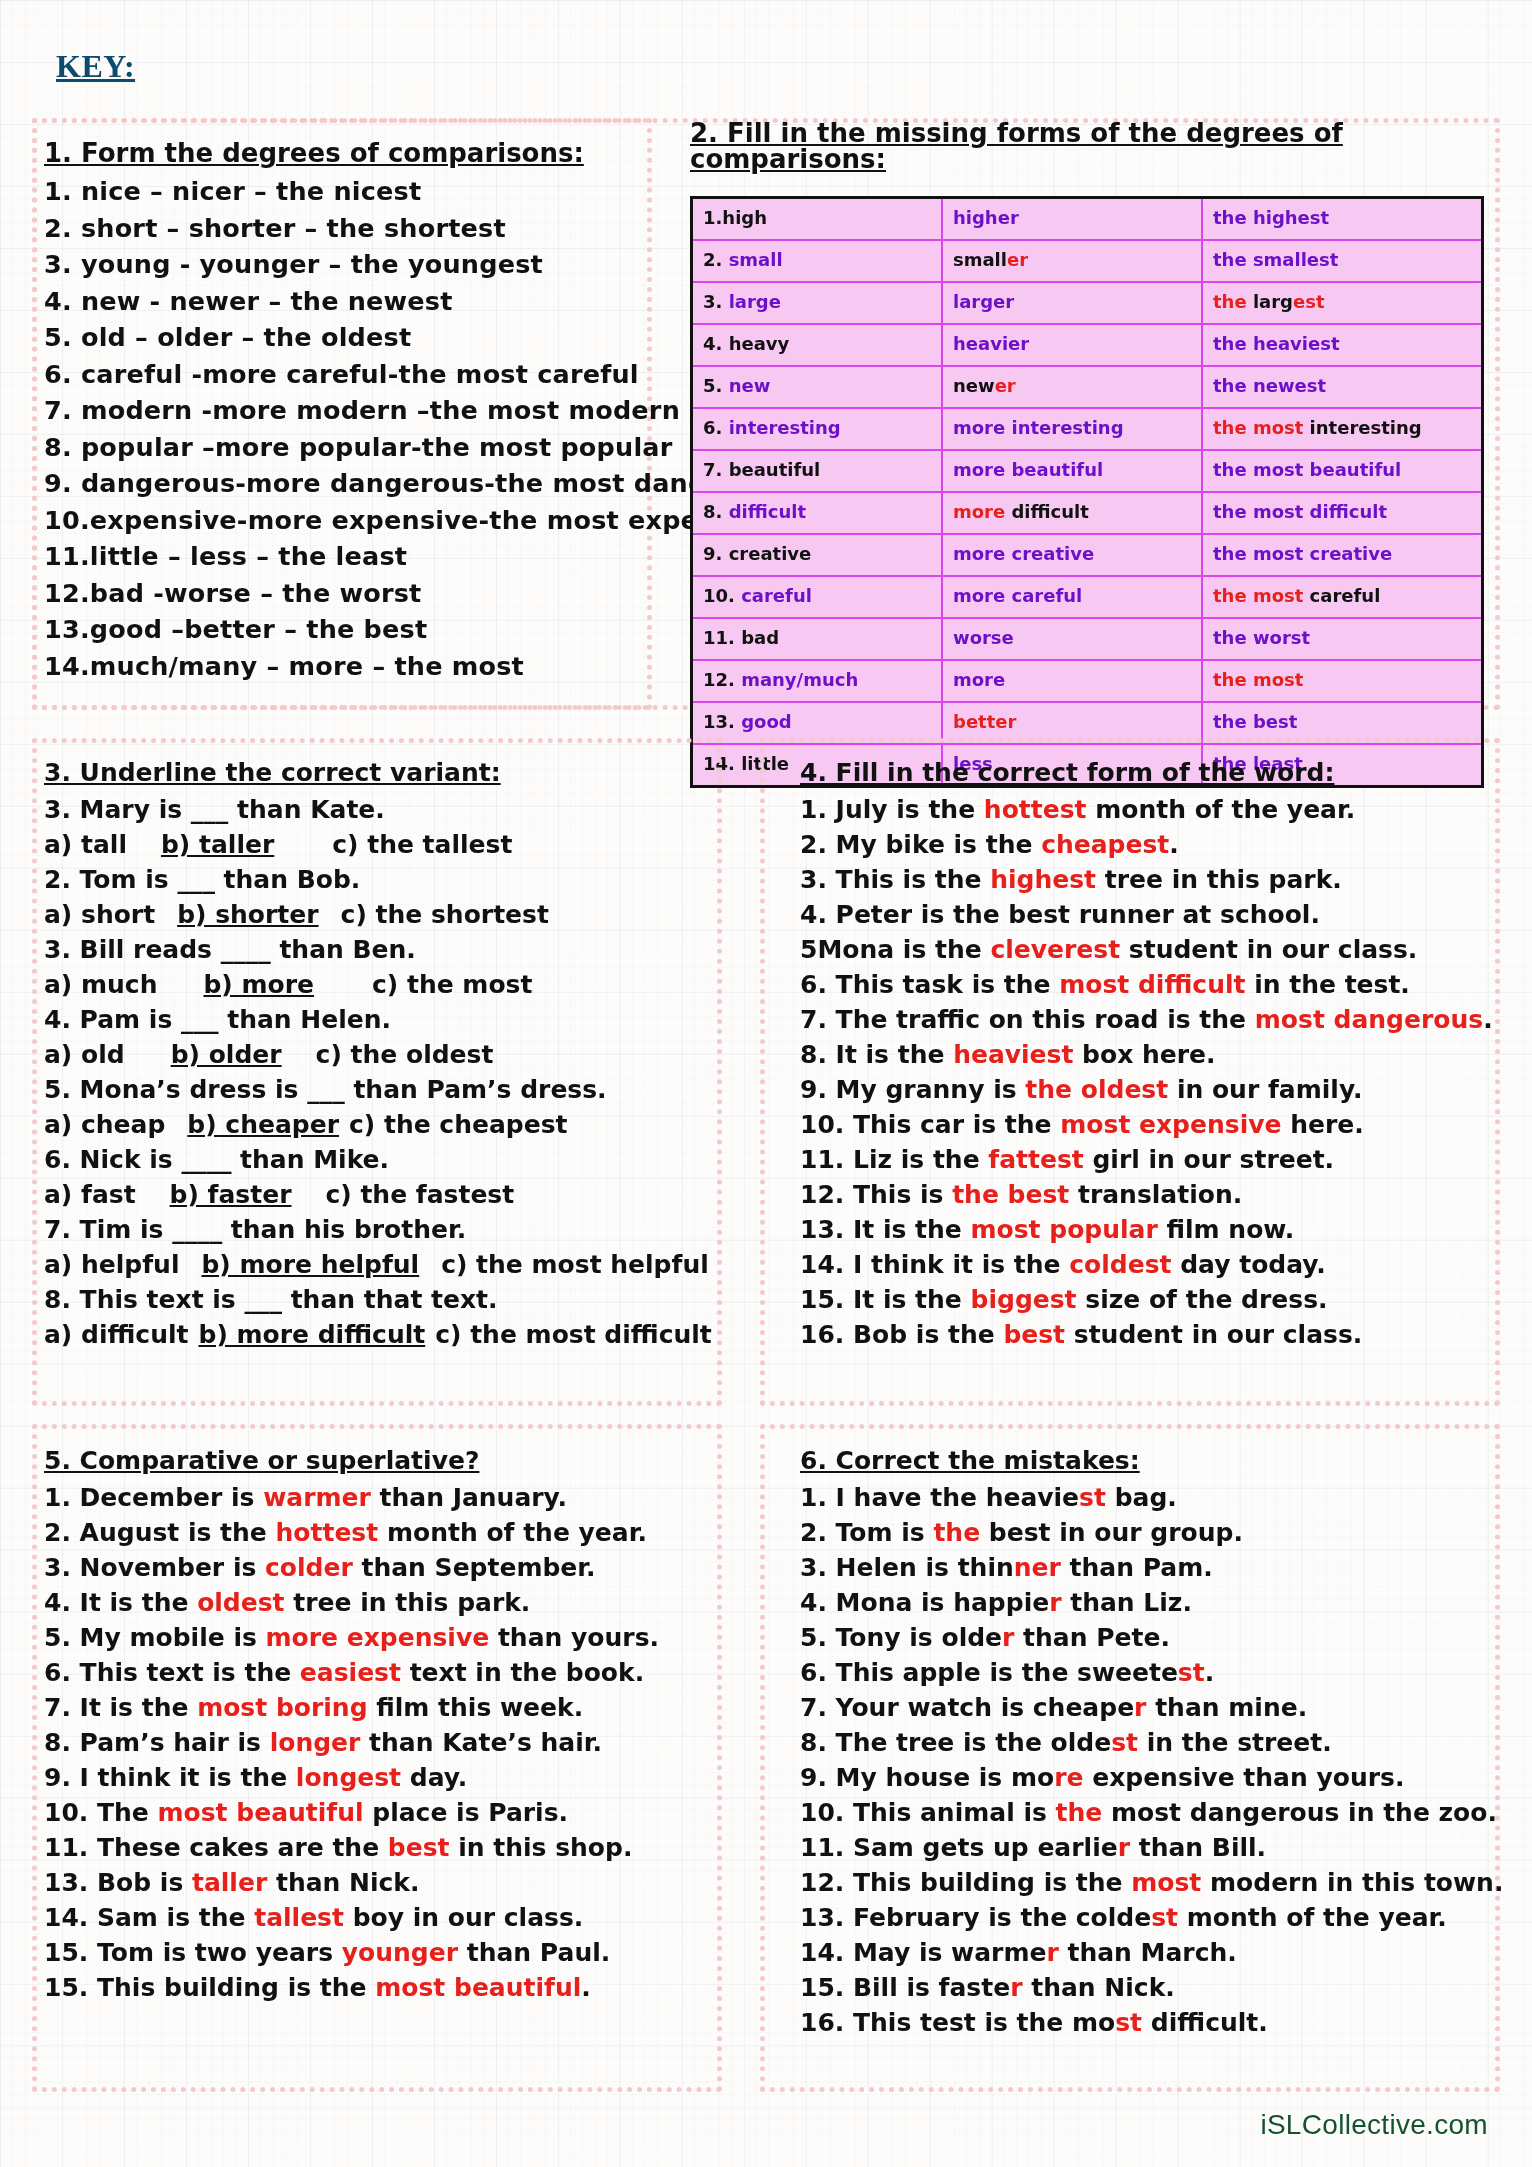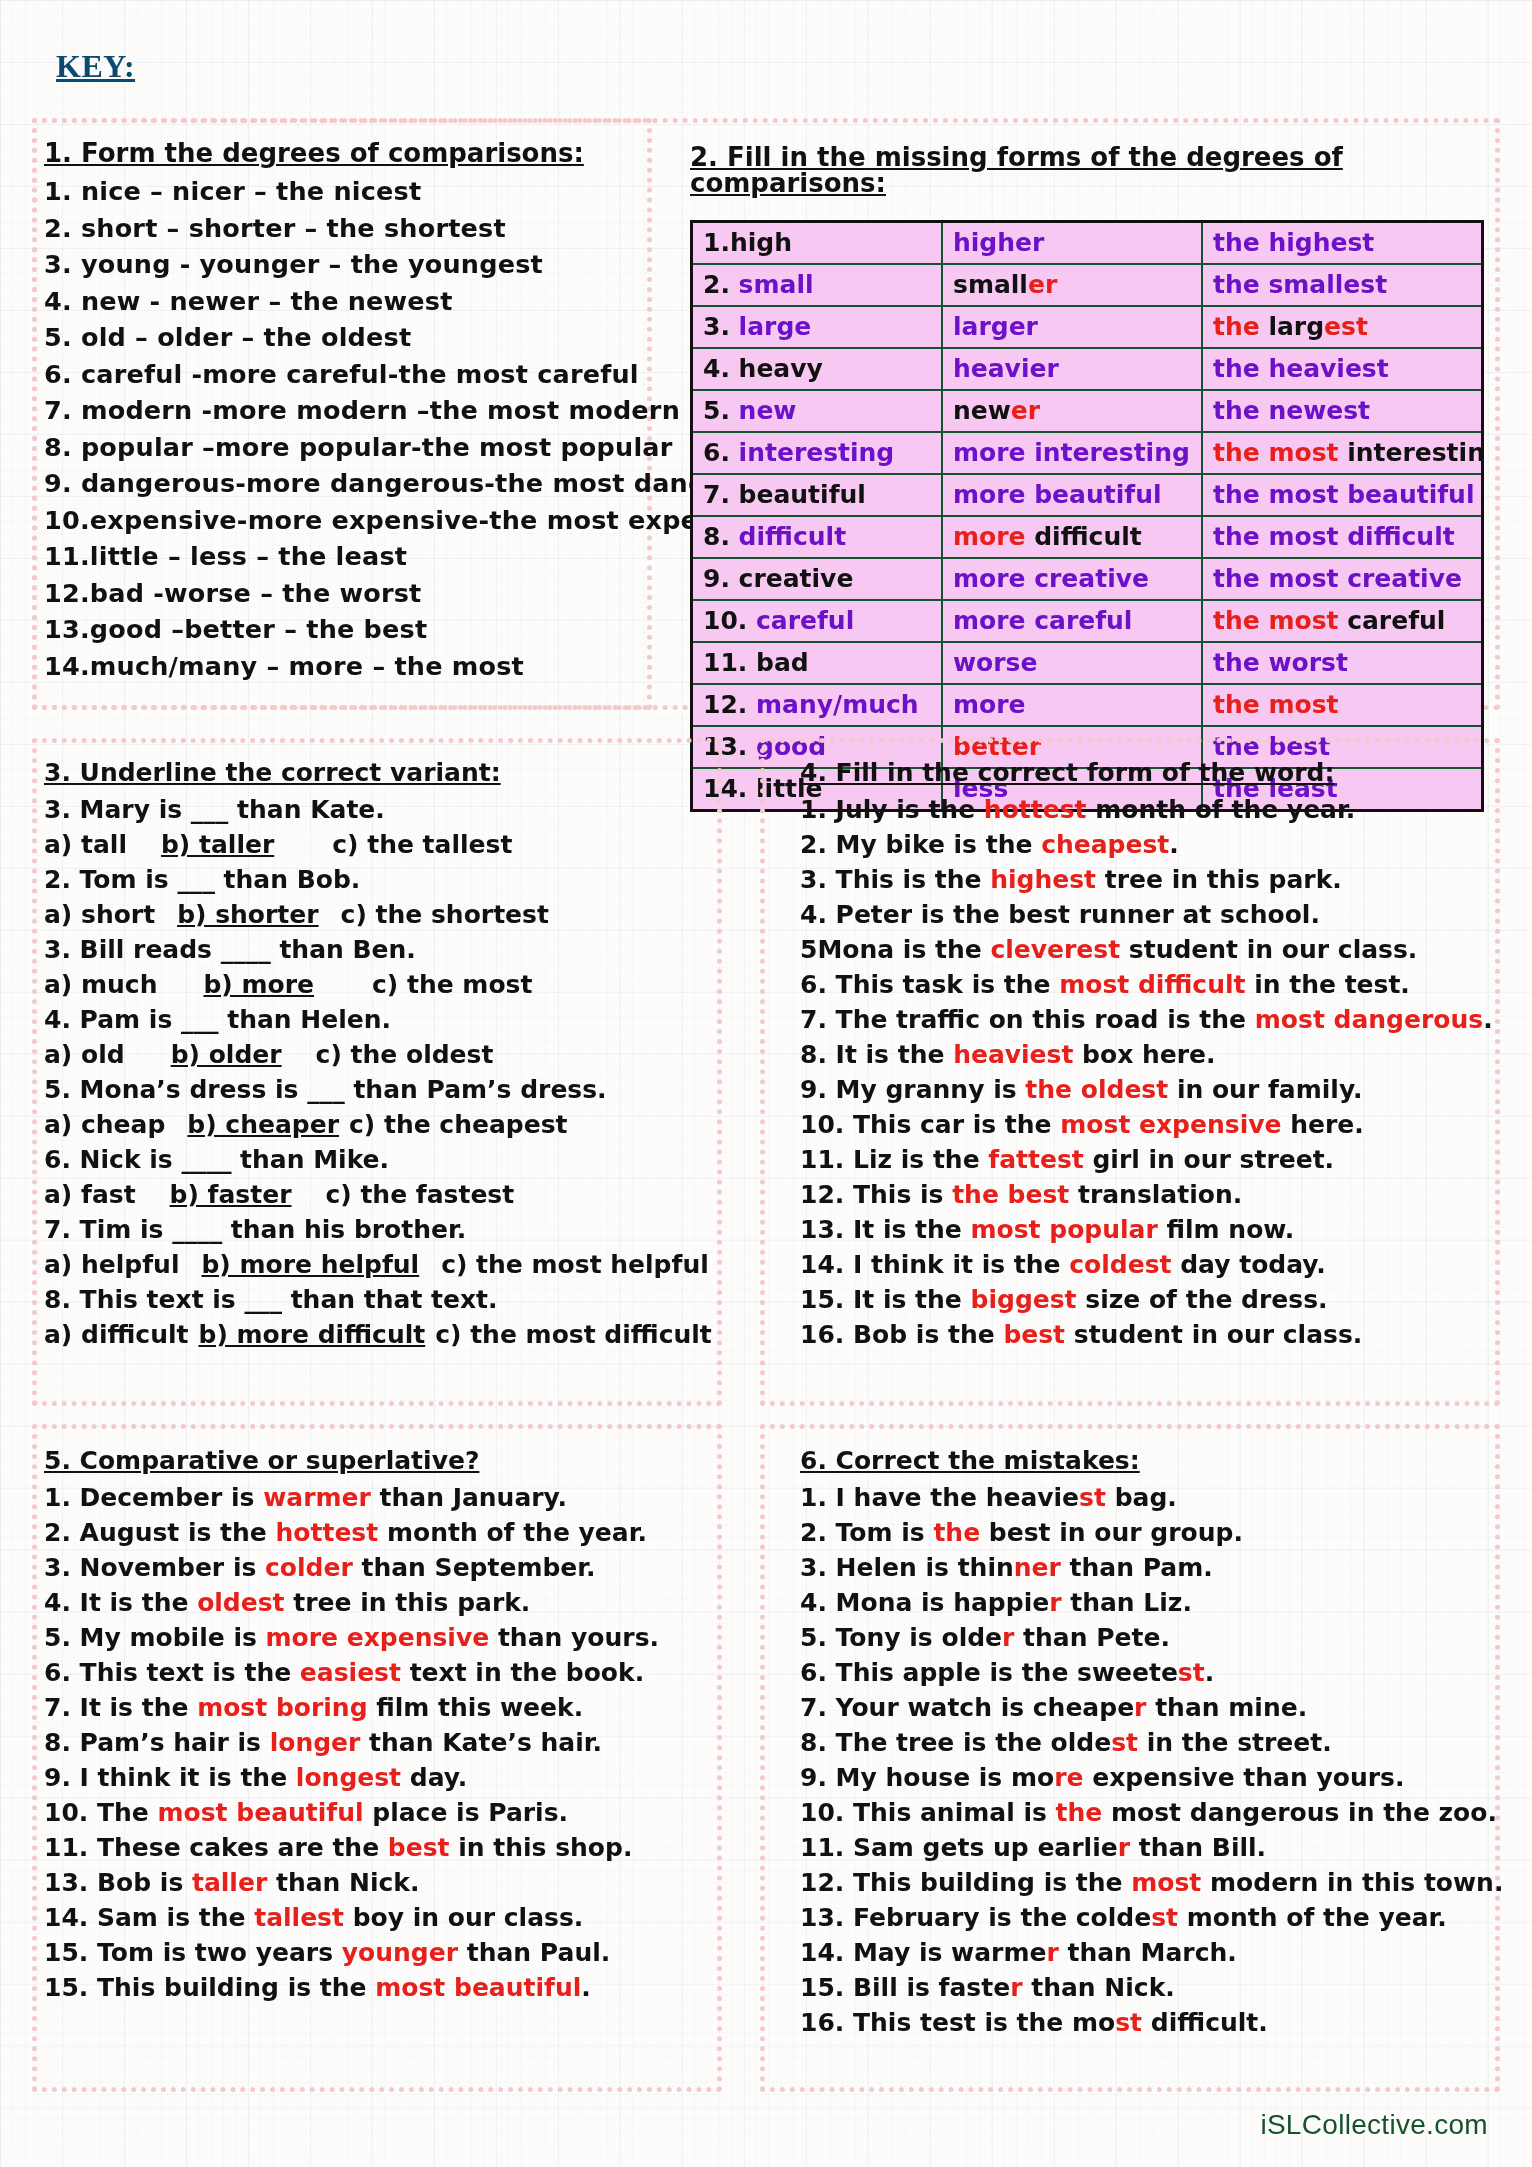--- a/index.html
+++ b/index.html
@@ -54,38 +54,38 @@
   .purple{color:#6d11c9;}
   .black{color:#111;}
   .u{text-decoration:underline;}
 
   
   #ex1{position:absolute;left:44px;top:140px;width:600px;font-size:25.5px;}
   #ex1 .ex-title{font-size:26px;}
   #ex1 .line{margin-top:11px;letter-spacing:.2px;}
 
   
-  #ex2{position:absolute;left:690px;top:144px;width:770px;}
+  #ex2{position:absolute;left:690px;top:120px;width:770px;}
   #ex2 .ex-title{font-size:26px;}
   table.forms{
     border-collapse:collapse;
     margin-top:22px;
     width:730px;
     table-layout:fixed;
     background:#f7c9f2;
     border:3px solid #111;
   }
   table.forms td{
-    border:2px solid #14532d;
+    border:2px solid #d946ef;
     background:#f7c9f2;
     height:34px;
     padding:2px 8px 4px 10px;
     font-family:"DejaVu Sans", sans-serif;
     font-weight:bold;
-    font-size:25px;
+    font-size:18px;
     white-space:nowrap;
     overflow:hidden;
   }
   table.forms td.c0{width:230px;}
   table.forms td.c1{width:240px;}
   table.forms td.c2{width:260px;}
 
   
   #ex3{position:absolute;left:44px;top:760px;width:660px;font-size:25px;}
   #ex3 .ex-title{font-size:25px;}

